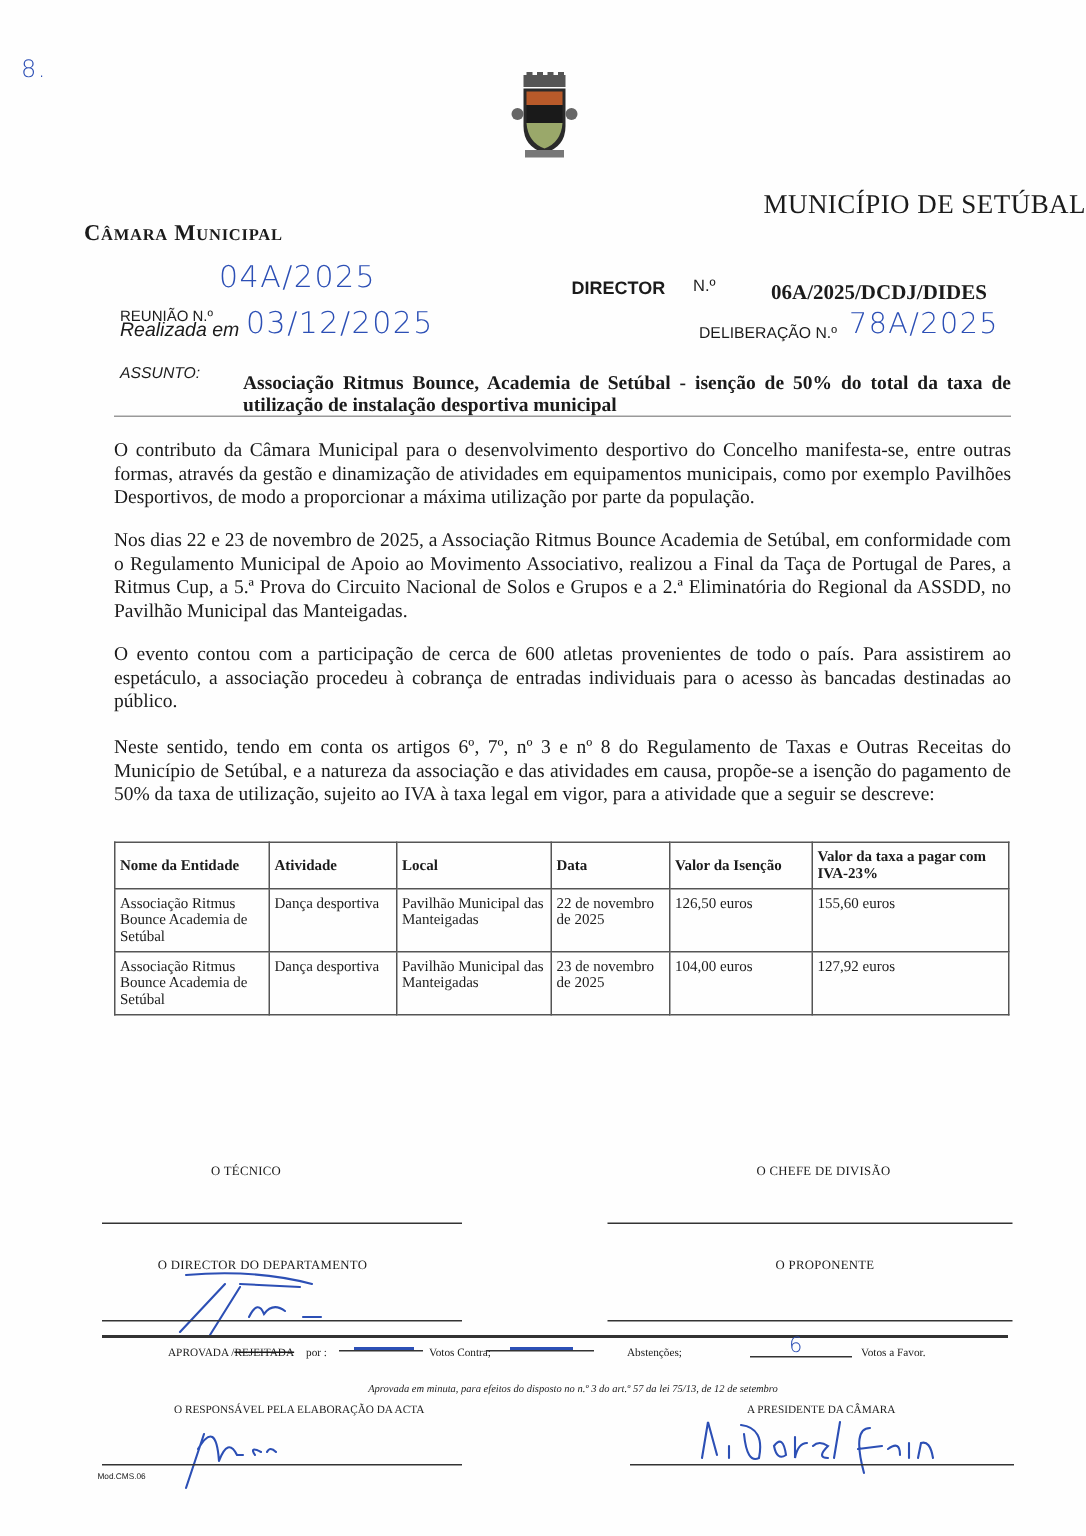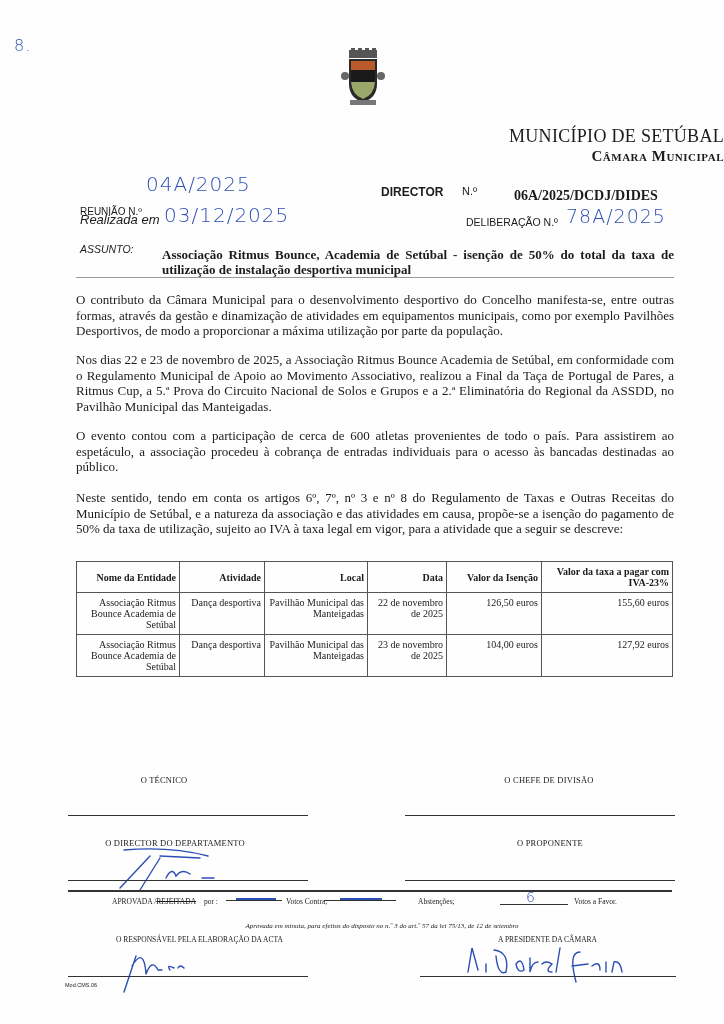--- a/index.html
+++ b/index.html
@@ -6,28 +6,28 @@
   body {
     width: 724px; height: 1024px; background: #fefefe; position: relative;
     font-family: "Liberation Serif", "DejaVu Serif", serif; color: #1b1b1b;
     overflow: hidden;
   }
   .abs { position: absolute; }
   .hand { font-family: "DejaVu Sans", sans-serif; color: #2c4fb5; font-weight: 300; letter-spacing: 1px; }
   .sans { font-family: "Liberation Sans", "DejaVu Sans", sans-serif; }
   .crest { left: 340px; top: 48px; width: 46px; height: 58px; }
   .title1 { left: 0; width: 724px; top: 126px; text-align: right; font-size: 18px; letter-spacing: 0.3px; padding-left: 56px; box-sizing: border-box; }
-  .title2 { left: 0; width: 724px; top: 148px; text-align: right; font-size: 15px; font-weight: bold; font-variant: small-caps; padding-left: 56px; box-sizing: border-box; letter-spacing: 0.5px; }
+  .title2 { left: 0; width: 724px; top: 148px; text-align: left; font-size: 15px; font-weight: bold; font-variant: small-caps; padding-left: 56px; box-sizing: border-box; letter-spacing: 0.5px; }
   .lbl-small { font-size: 10px; margin-top: 22px; }
   .lbl-reg { font-size: 13px; font-style: italic; }
   .assunto-text { left: 162px; top: 247px; width: 512px; font-size: 13px; font-weight: bold; line-height: 15px; text-align: justify; }
   .rule { left: 76px; top: 277px; width: 598px; height: 1px; background: #999; }
   .para { left: 76px; width: 598px; font-size: 13px; line-height: 15.5px; text-align: justify; }
   table.grid { position: absolute; left: 76px; top: 561px; width: 597px; border-collapse: collapse; font-size: 10px; }
-  table.grid th, table.grid td { border: 1px solid #555; text-align: right; vertical-align: top; padding: 4px 3px; line-height: 11px; }
+  table.grid th, table.grid td { border: 1px solid #555; text-align: left; vertical-align: top; padding: 4px 3px; line-height: 11px; }
   table.grid th { font-weight: bold; height: 18px; vertical-align: middle; }
   table.grid td { height: 28px; }
   .siglbl { font-size: 8.5px; text-align: center; letter-spacing: 0.2px; }
   .sigline { height: 1px; background: #333; }
   .tiny { font-size: 7.5px; }
   .italic { font-style: italic; }
   .blue-stroke { stroke: #2c4fb5; fill: none; stroke-width: 1.4; stroke-linecap: round; }
 </style>
 </head>
 <body>

